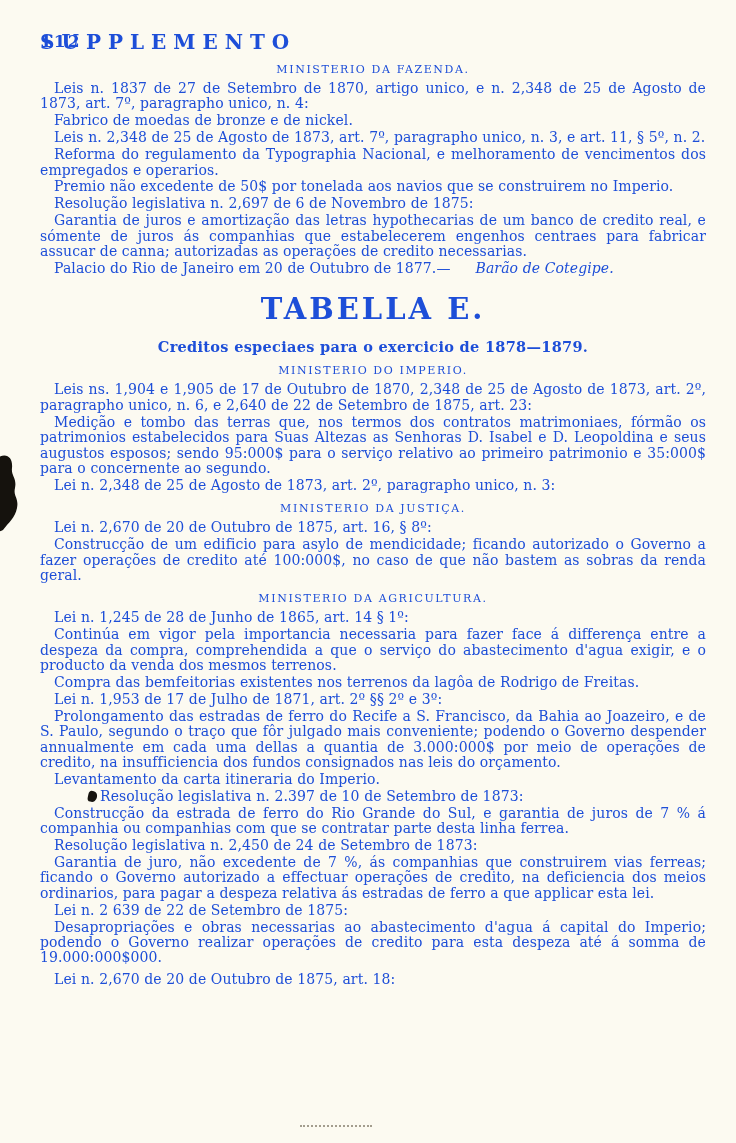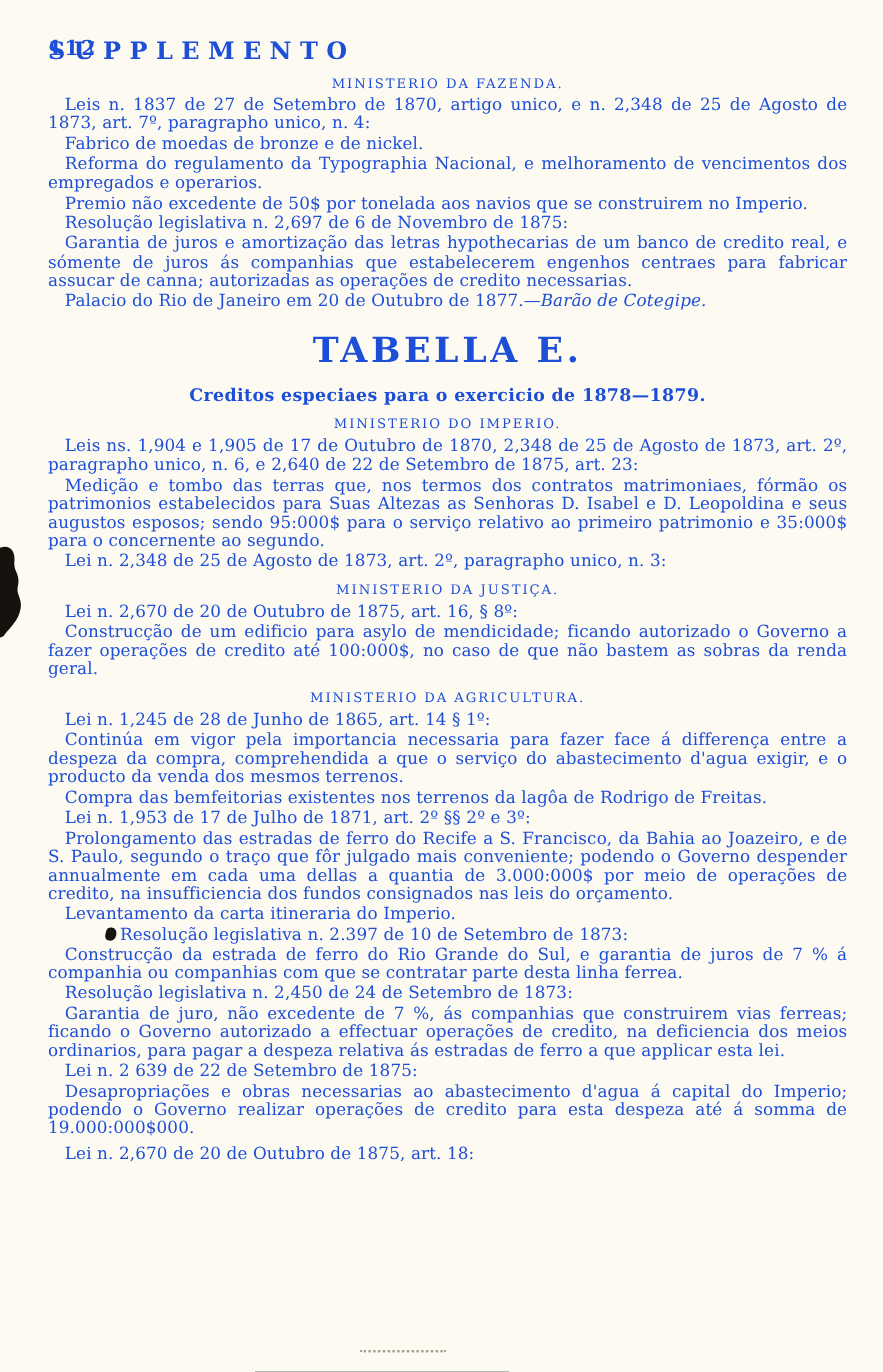--- a/index.html
+++ b/index.html
@@ -41,21 +41,21 @@
     letter-spacing: 0.1px;
   }
   .tabella-title {
     text-align: center; font-size: 29px; letter-spacing: 3px;
     margin: 16px 0 9px; font-weight: bold;
   }
   .tabella-sub {
     text-align: center; font-size: 14.5px; font-weight: bold;
     letter-spacing: 0.3px; margin: 12px 0 4px;
   }
-  .sig-name { font-style: italic; }
+  .sig-name { font-style: italic; margin-left: 25px; }
   .ink-blot {
     position: absolute; left: -7px; top: 452px;
     width: 30px; height: 82px; pointer-events: none;
   }
   .margin-mark {
     display: inline-block; width: 9px; height: 11px;
     background: #17140f; border-radius: 45% 55% 60% 40%;
     margin-right: 3px; vertical-align: -1px;
     transform: rotate(12deg);
   }
@@ -77,20 +77,21 @@
 
     <div class="header-row">
       <span class="page-number">112</span>
       <div class="doc-title">SUPPLEMENTO</div>
     </div>
 
     <div class="ministry">MINISTERIO DA FAZENDA.</div>
 
     <p class="body">Leis n. 1837 de 27 de Setembro de 1870, artigo unico, e n. 2,348 de 25 de Agosto de 1873, art. 7º, paragrapho unico, n. 4:</p>
     <p class="body">Fabrico de moedas de bronze e de nickel.</p>
+    <p class="body">Leis n. 2,348 de 25 de Agosto de 1873, art. 7º, paragrapho unico, n. 3, e art. 11, § 5º, n. 2.</p>
     <p class="body">Reforma do regulamento da Typographia Nacional, e melhoramento de vencimentos dos empregados e operarios.</p>
     <p class="body">Premio não excedente de 50$ por tonelada aos navios que se construirem no Imperio.</p>
     <p class="body">Resolução legislativa n. 2,697 de 6 de Novembro de 1875:</p>
     <p class="body">Garantia de juros e amortização das letras hypothecarias de um banco de credito real, e sómente de juros ás companhias que estabelecerem engenhos centraes para fabricar assucar de canna; autorizadas as operações de credito necessarias.</p>
     <p class="body"><span>Palacio do Rio de Janeiro em 20 de Outubro de 1877.—</span><span class="sig-name">Barão de Cotegipe.</span></p>
 
     <div class="tabella-title">TABELLA E.</div>
     <div class="tabella-sub">Creditos especiaes para o exercicio de 1878—1879.</div>
 
     <div class="ministry">MINISTERIO DO IMPERIO.</div>

